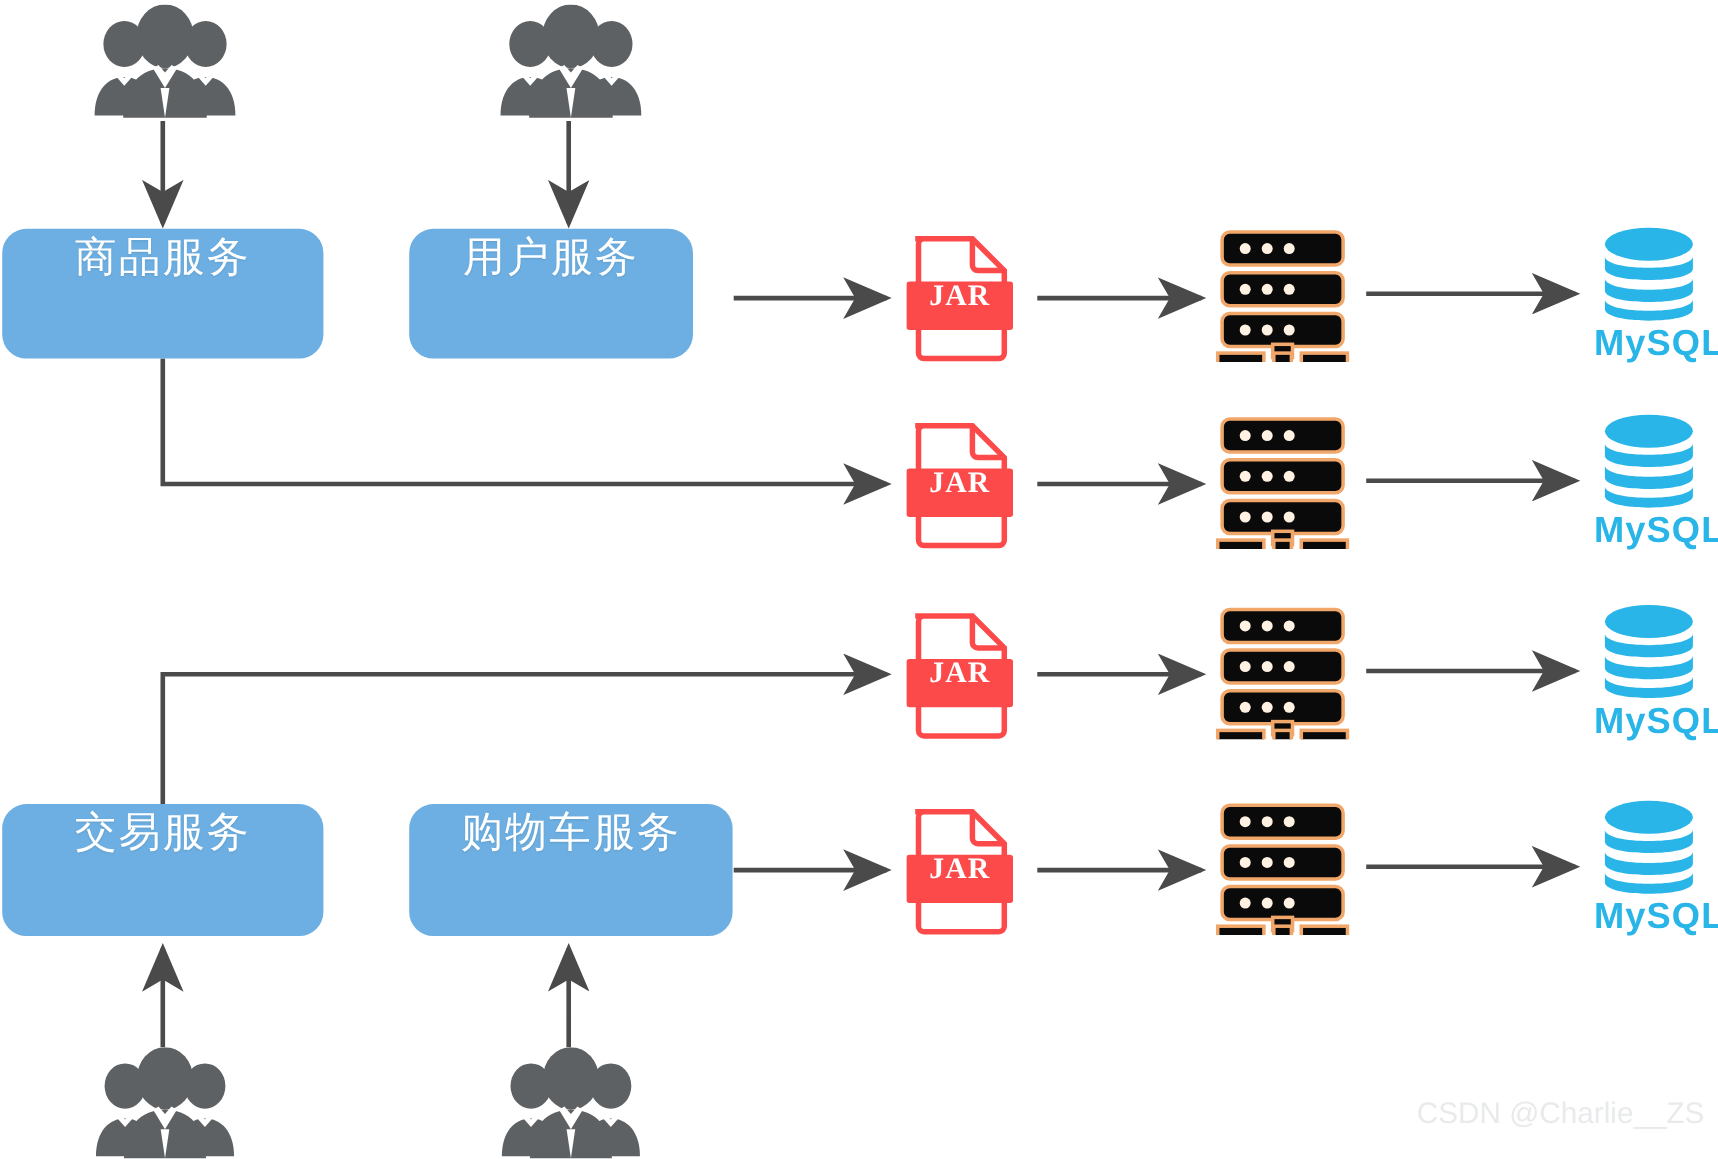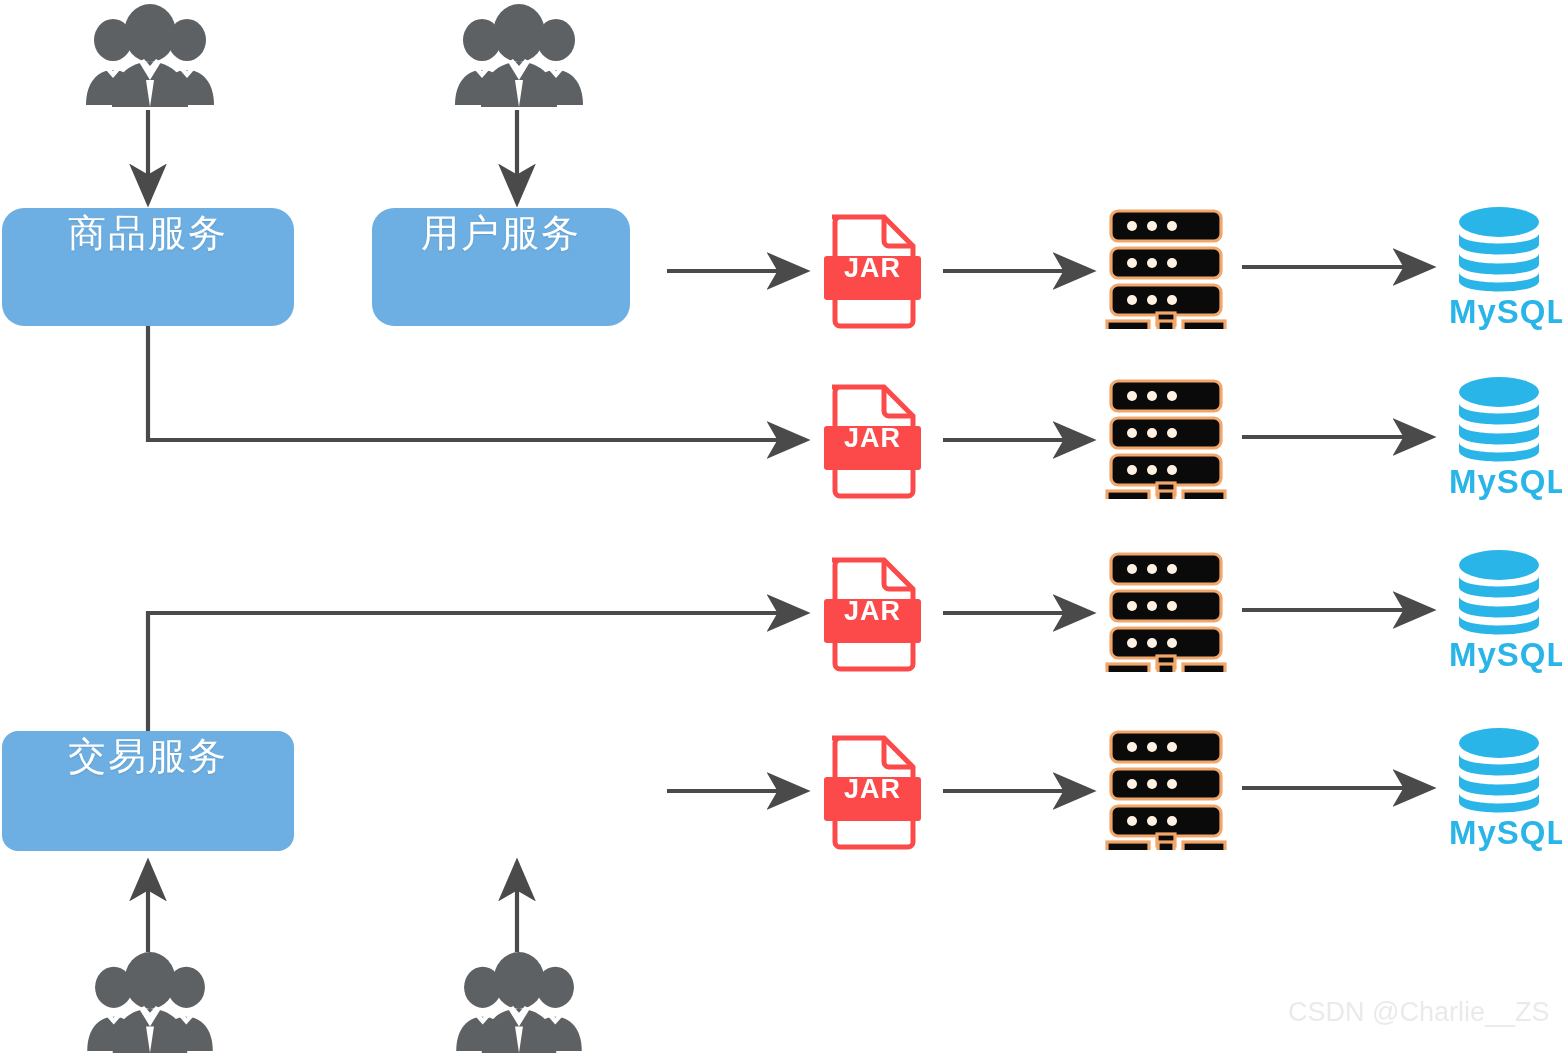--- a/index.html
+++ b/index.html
@@ -43,20 +43,21 @@
   
   .people {
     position: absolute;
     z-index: 3;
   }
 
   
   .jar {
     position: absolute;
     z-index: 3;
+    font-family: Liberation Serif, serif;
   }
   .jar-label {
     position: absolute;
     left: 0;
     width: 100%;
     text-align: center;
     color: #ffffff;
     font-weight: bold;
     font-size: 27px;
     letter-spacing: 1px;
@@ -210,22 +211,25 @@
       </g>
     </svg>
   </div>
 
   <div class="svc-box" style="left:2px; top:208px; width:292px; height:118px;">
     <span>商品服务</span>
   </div>
   <div class="svc-box" style="left:372px; top:208px; width:258px; height:118px;">
     <span>用户服务</span>
   </div>
-  <div class="svc-box" style="left:2px; top:731px; width:292px; height:120px;border-radius:16px;">
+  <div class="svc-box" style="left:2px; top:731px; width:292px; height:120px;">
     <span>交易服务</span>
+  </div>
+  <div class="svc-box" style="left:372px; top:731px; width:294px; height:120px;">
+    <span>购物车服务</span>
   </div>
 
   <div class="jar" style="left:824px; top:208px; width:97px; height:122px;">
     <svg viewBox="0 0 97 122" width="97" height="122">
       <path d="M8 9 h52 l29 29 v75 a5 5 0 0 1 -5 5 h-68 a5 5 0 0 1 -5 -5 v-99 a5 5 0 0 1 5 -5 z" fill="none" stroke="#FC4A4A" stroke-width="5"></path>
       <path d="M60 9 v24 a5 5 0 0 0 5 5 h24" fill="none" stroke="#FC4A4A" stroke-width="5"></path>
       <rect x="0" y="48" width="97" height="44" rx="3" fill="#FC4A4A"></rect>
     </svg>
     <span class="jar-label">JAR</span>
   </div>

